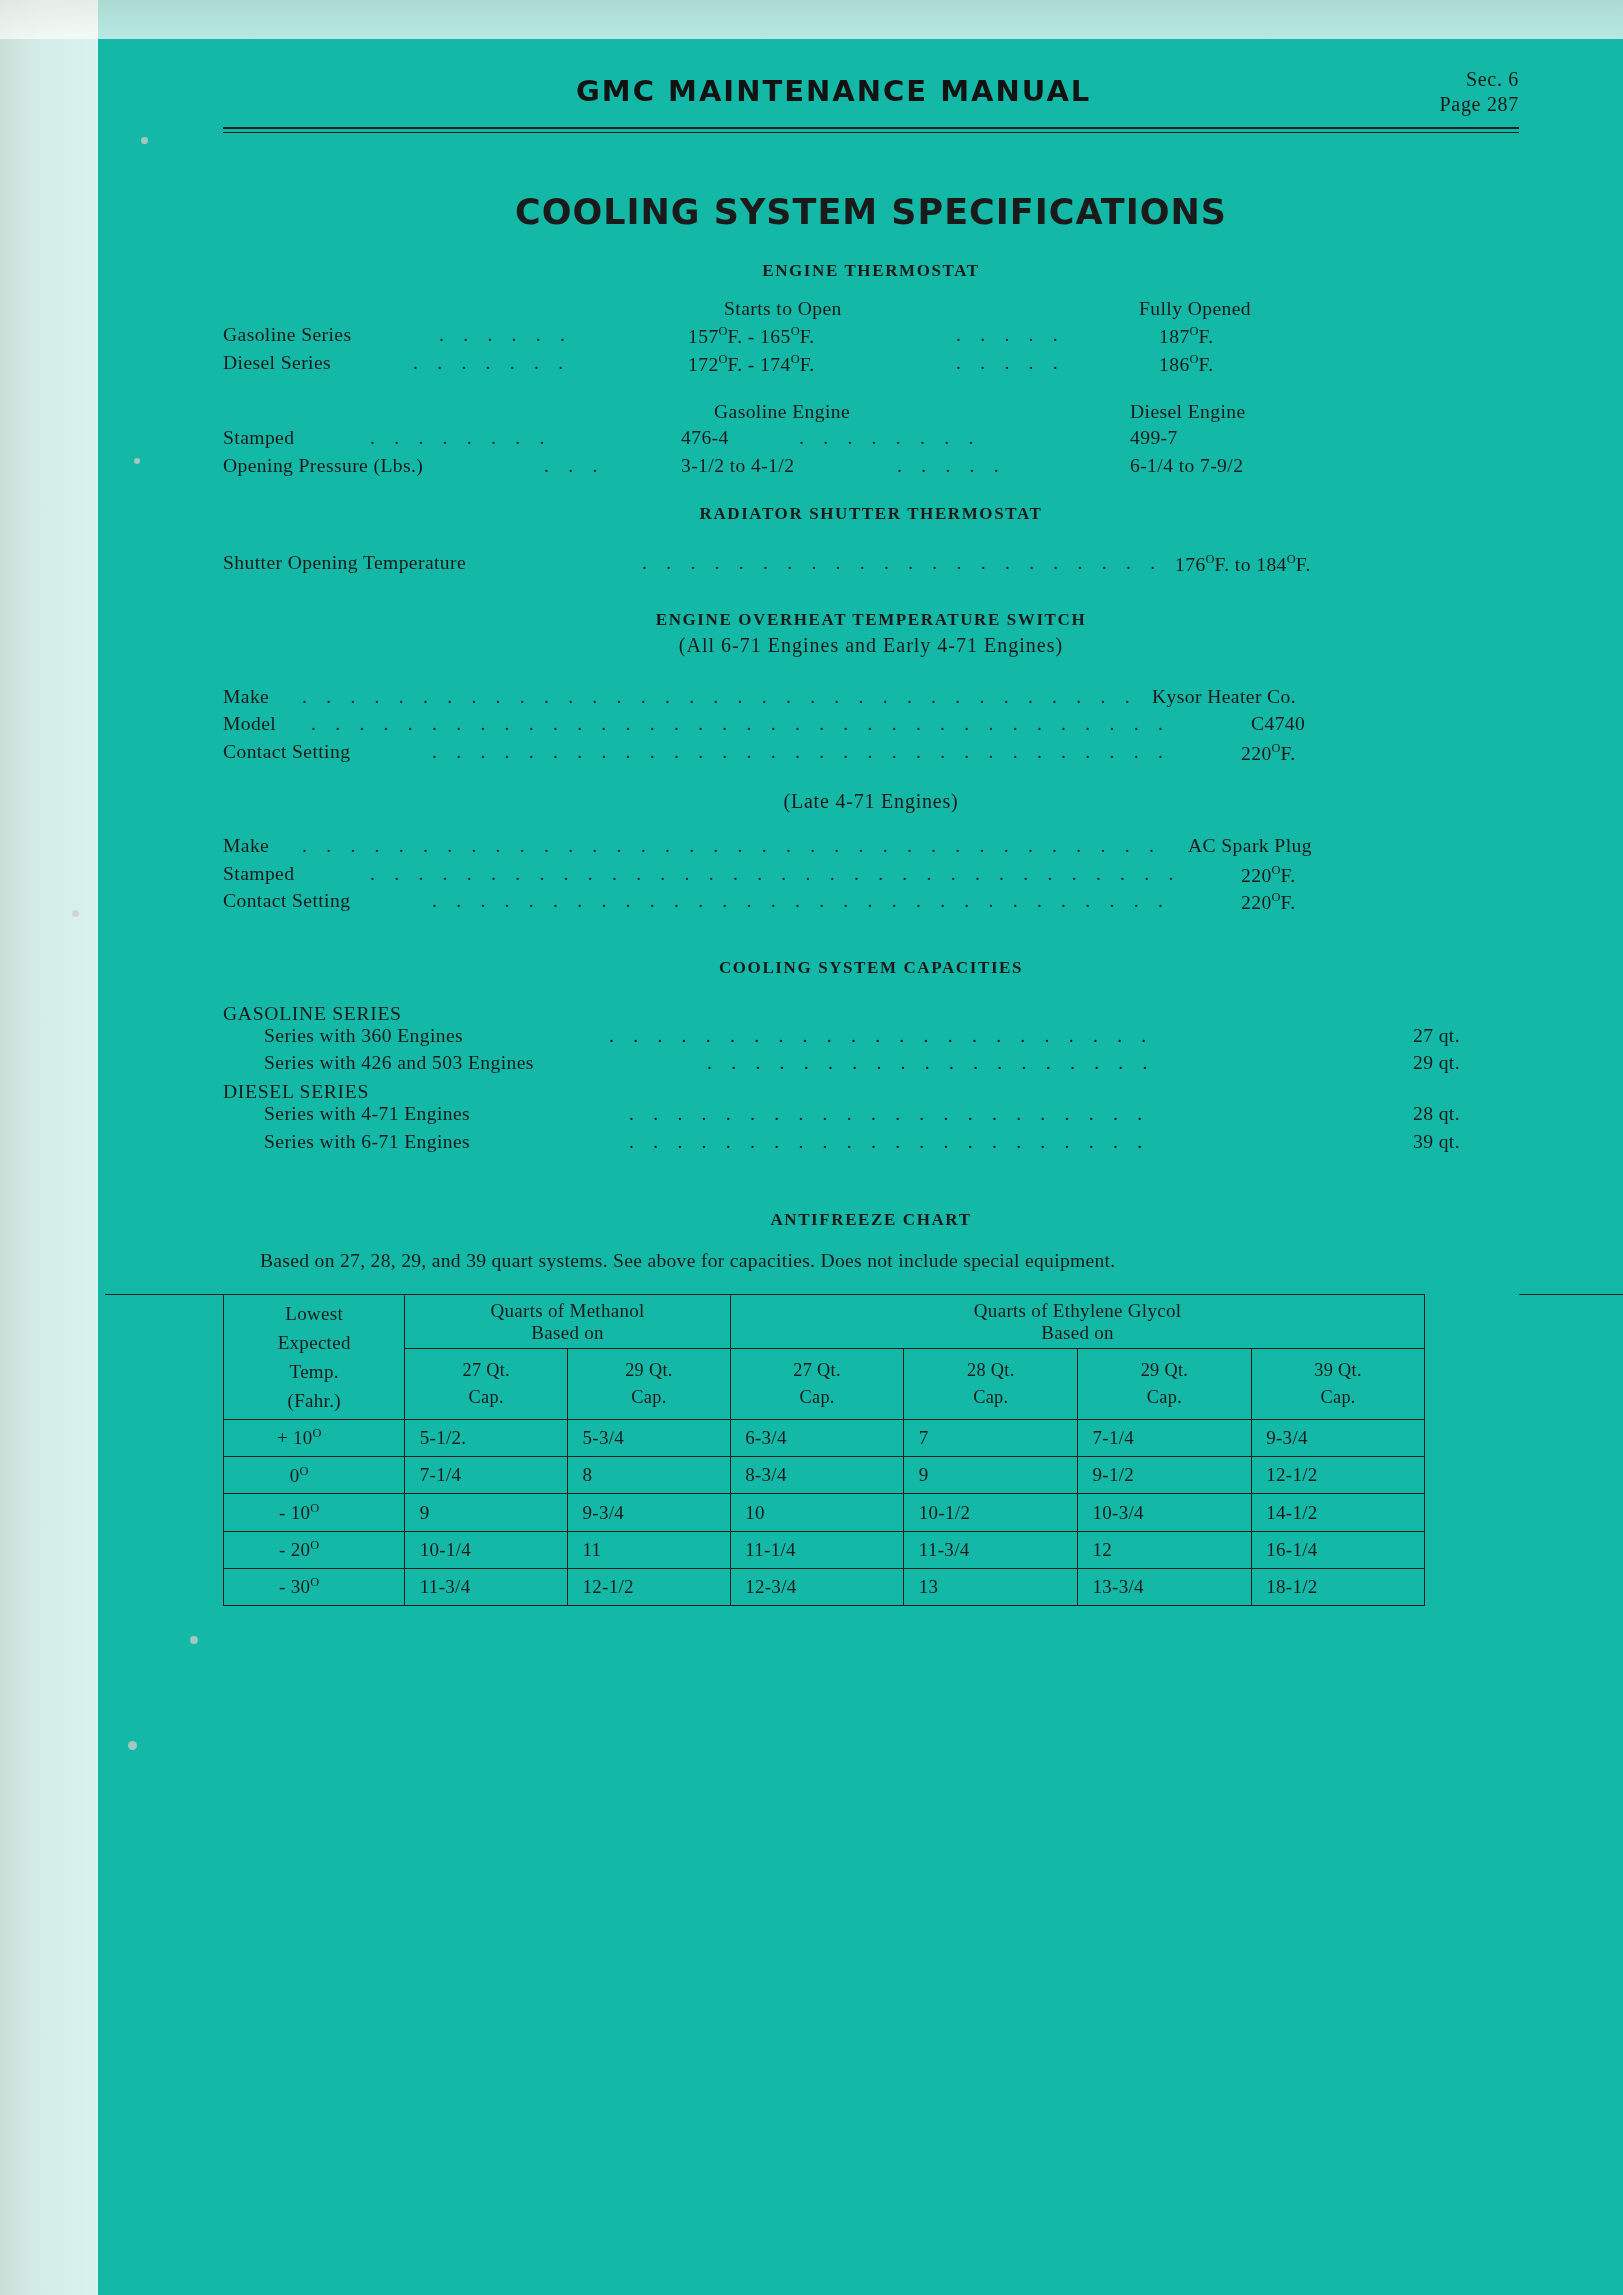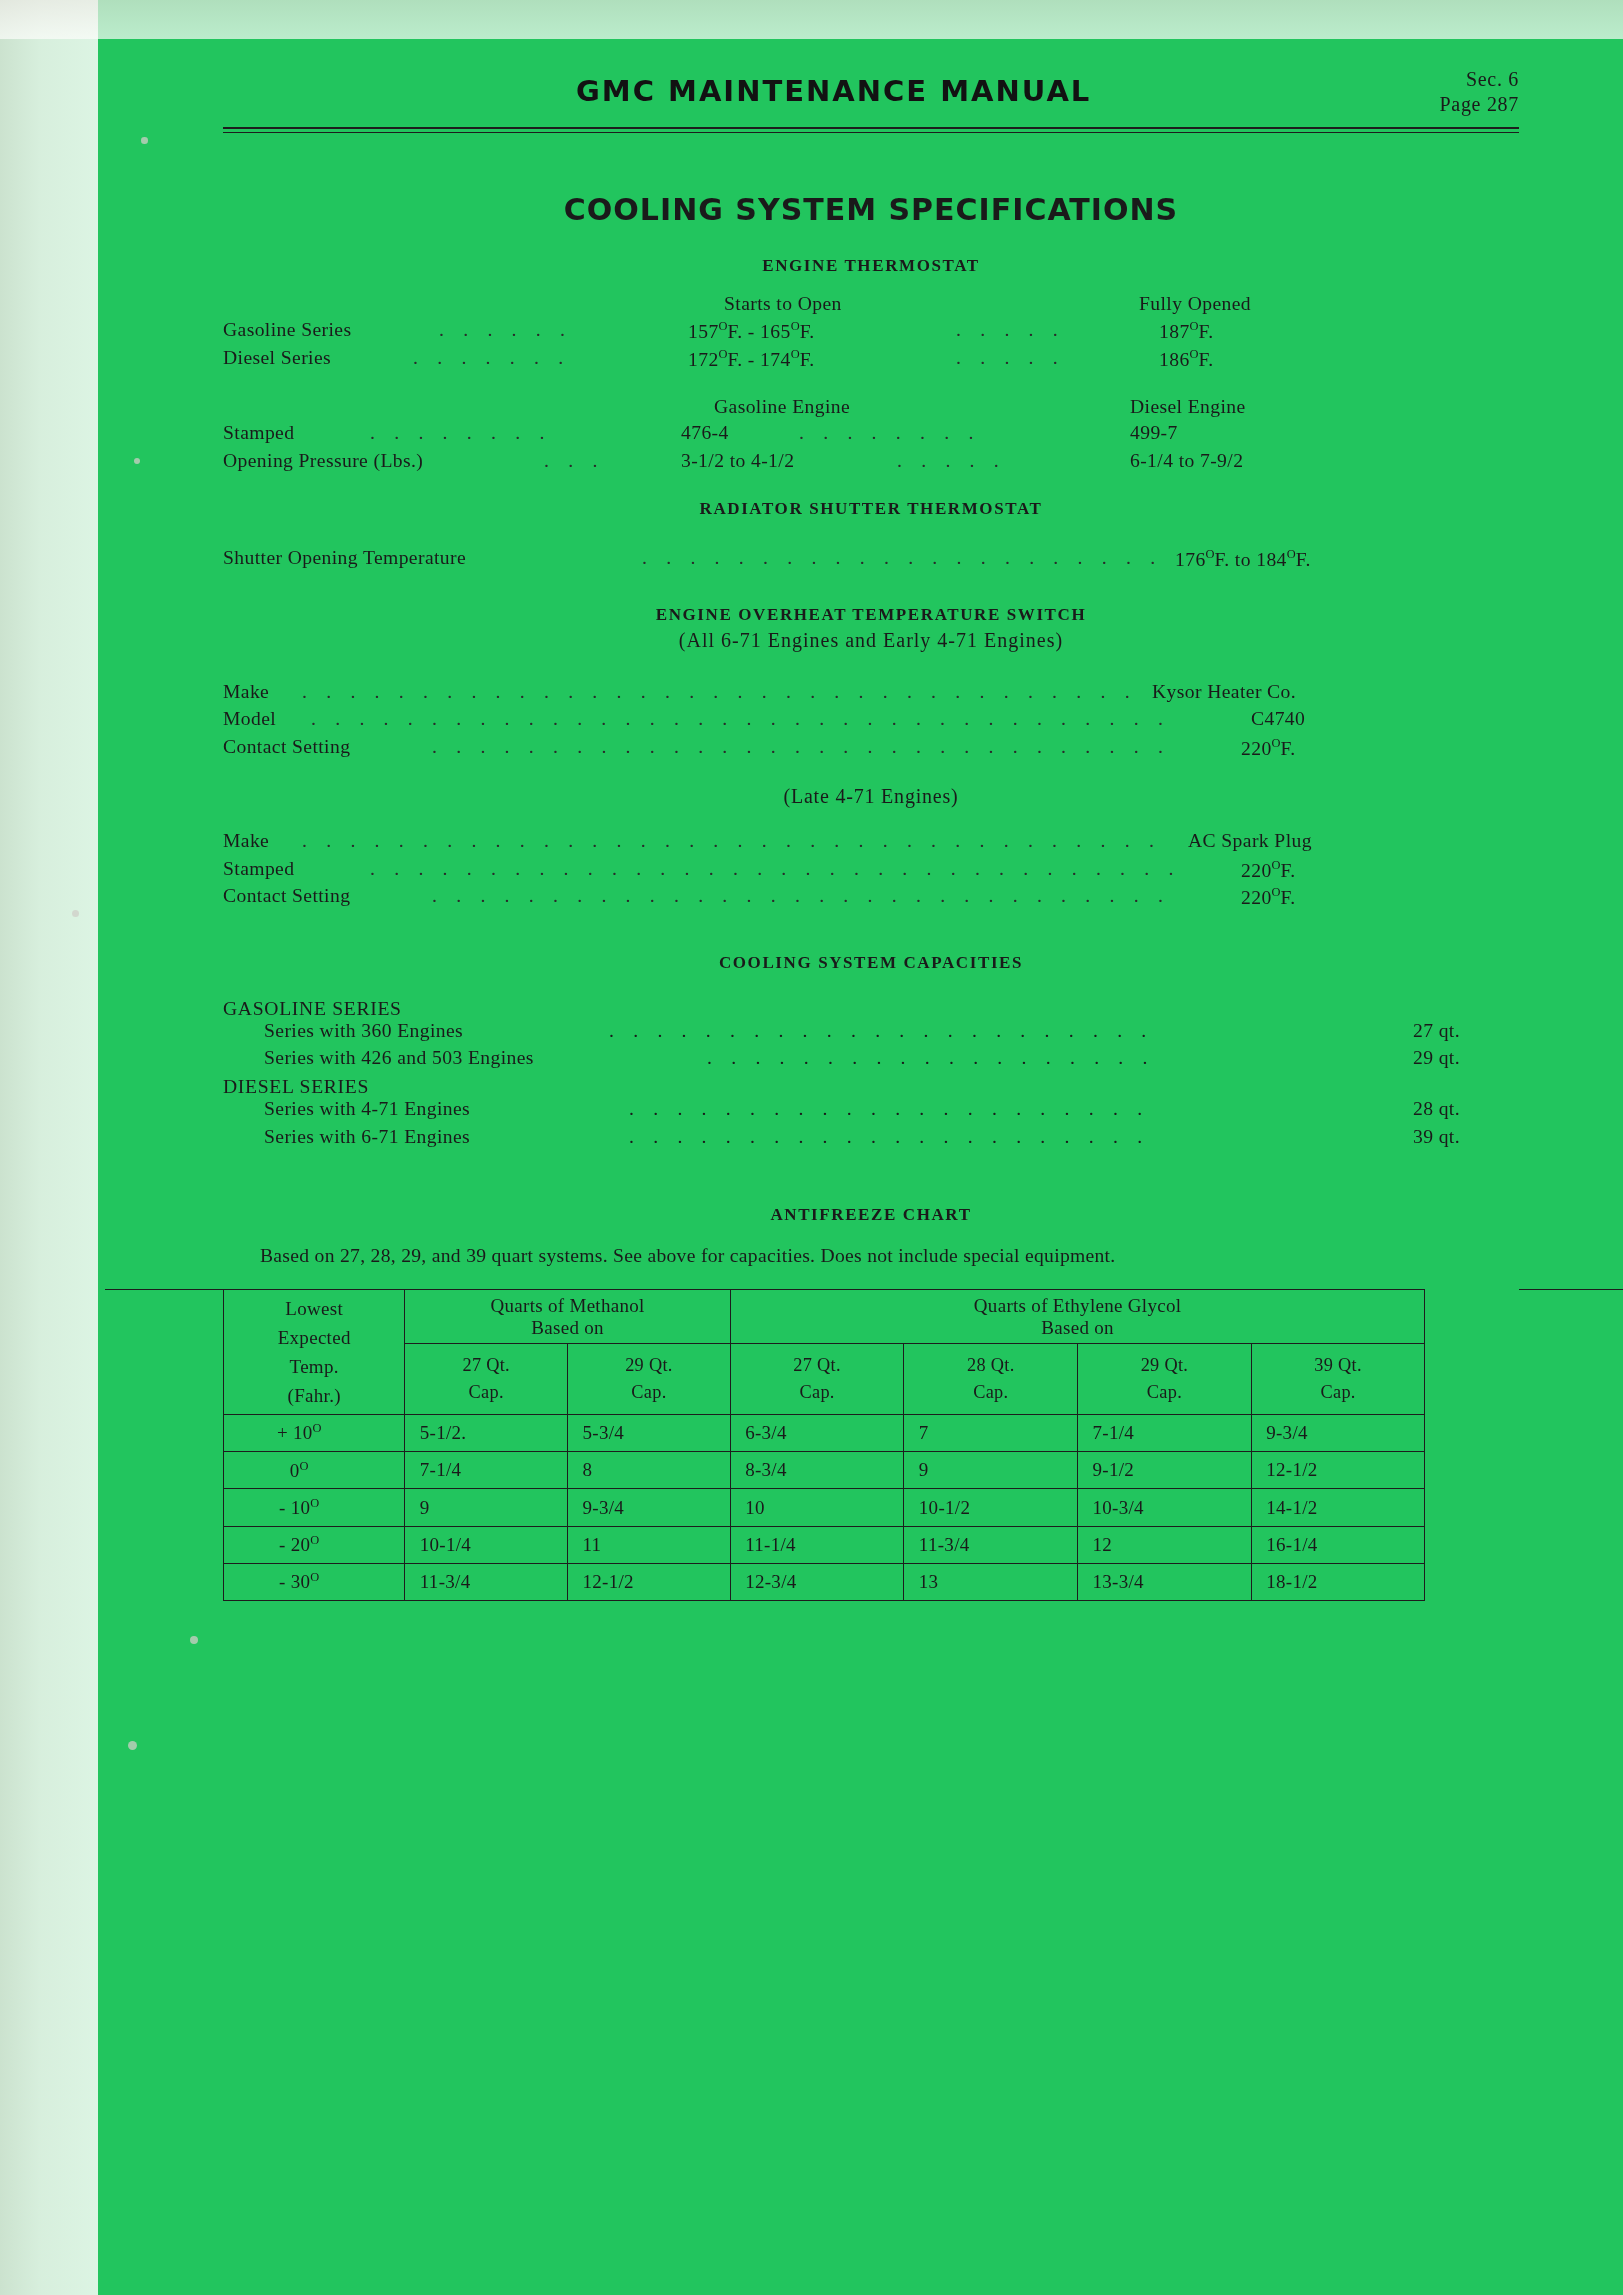--- a/index.html
+++ b/index.html
@@ -13,21 +13,21 @@
     font-family: "Liberation Serif", serif;
     color: #1a1a1a;
     position: relative;
     overflow: hidden;
   }
   .page {
     position: absolute;
     left: 0; top: 0;
     width: 1623px;
     height: 2295px;
-    background: #22c55e;
+    background: #14b8a6;
   }
   
   .scan-edge-left {
     position: absolute;
     left: 0; top: 0;
     width: 98px; height: 2295px;
     background: linear-gradient(to right, #e9e7e2 0%, #f7f6f3 40%, #fdfdfb 100%);
     opacity: .85;
   }
   .scan-edge-top {
@@ -75,21 +75,21 @@
     right: 0;
     top: 65px;
     border-top: 2px solid #1d1d1d;
     border-bottom: 1.3px solid #1d1d1d;
     height: 2.6px;
   }
 
   
   h1.doc-title {
     font-family: "DejaVu Sans", sans-serif;
-    font-size: 30px;
+    font-size: 35px;
     font-weight: bold;
     letter-spacing: 1px;
     text-align: center;
     margin: 51px 0 0 0;
   }
   h2.section {
     font-size: 17px;
     font-weight: bold;
     letter-spacing: 1.6px;
     text-align: center;

